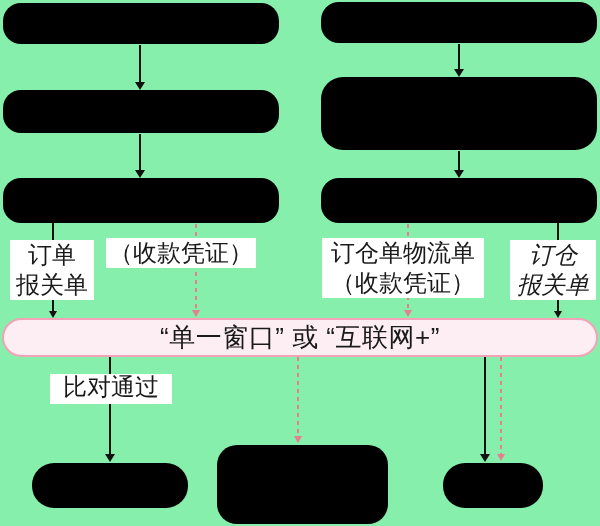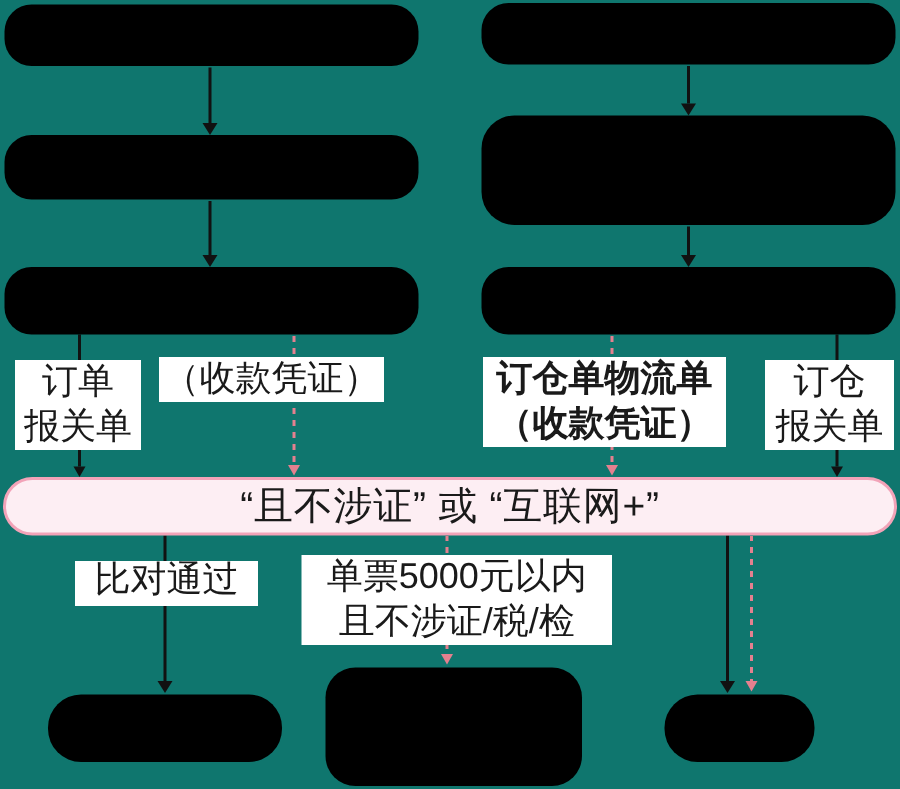--- a/index.html
+++ b/index.html
@@ -12,21 +12,21 @@
     --label-bg:#ffffff;
   }
   html,body{margin:0;padding:0;}
   body{
     font-family:"Liberation Sans","DejaVu Sans",sans-serif;
     background:#ffffff;
   }
   .canvas{
     position:relative;
     width:600px;height:526px;
-    background:#0f766e;
+    background:#86efac;
     overflow:hidden;
   }
   .box{
     position:absolute;
     background:var(--box-black);
     z-index:3;
   }
   .vline{
     position:absolute;
     width:2px;
@@ -121,50 +121,46 @@
   <div class="vline" style="left:557px;top:223px;height:88px;"></div>
   <div class="arrow-down small" style="left:554px;top:311px;"></div>
 
   <div class="lbl" style="left:10px;top:240px;width:84px;">
     <div>订单</div>
     <div>报关单</div>
   </div>
   <div class="lbl" style="left:106px;top:238px;width:150px;">
     <div>（收款凭证）</div>
   </div>
-  <div class="lbl" style="left:322px;top:238px;width:162px;font-weight:bold;">
+  <div class="lbl" style="left:322px;top:238px;width:162px;">
     <div>订仓单物流单</div>
     <div>（收款凭证）</div>
   </div>
-  <div class="lbl" style="left:510px;top:240px;width:86px;">
+  <div class="lbl" style="left:510px;top:240px;width:86px;font-style:italic;">
     <div>订仓</div>
     <div>报关单</div>
   </div>
 
   <div class="bar">
-    <span>“且不涉证” 或 “互联网+”</span>
+    <span>“单一窗口” 或 “互联网+”</span>
   </div>
 
   <div class="vline" style="left:109px;top:357px;height:97px;"></div>
   <div class="arrow-down" style="left:105px;top:454px;"></div>
 
   <div class="dashline" style="left:297px;top:357px;height:79px;"></div>
   <div class="arrow-down small pink" style="left:294px;top:436px;"></div>
 
   <div class="vline" style="left:484px;top:357px;height:97px;"></div>
   <div class="arrow-down" style="left:480px;top:454px;"></div>
 
   <div class="dashline" style="left:500px;top:357px;height:97px;"></div>
   <div class="arrow-down small pink" style="left:497px;top:454px;"></div>
 
   <div class="lbl" style="left:50px;top:374px;width:122px;font-family:Liberation Mono, monospace;">
     <div>比对通过</div>
   </div>
-  <div class="lbl" style="left:201px;top:370px;width:207px;">
-    <div>单票5000元以内</div>
-    <div>且不涉证/税/检</div>
-  </div>
 
   <div class="box" style="left:32px;top:463px;width:156px;height:45px;border-radius:22px;"></div>
   <div class="box" style="left:217px;top:445px;width:171px;height:79px;border-radius:20px;"></div>
   <div class="box" style="left:443px;top:463px;width:100px;height:45px;border-radius:22px;"></div>
 
 </div>
 
 </body></html>

